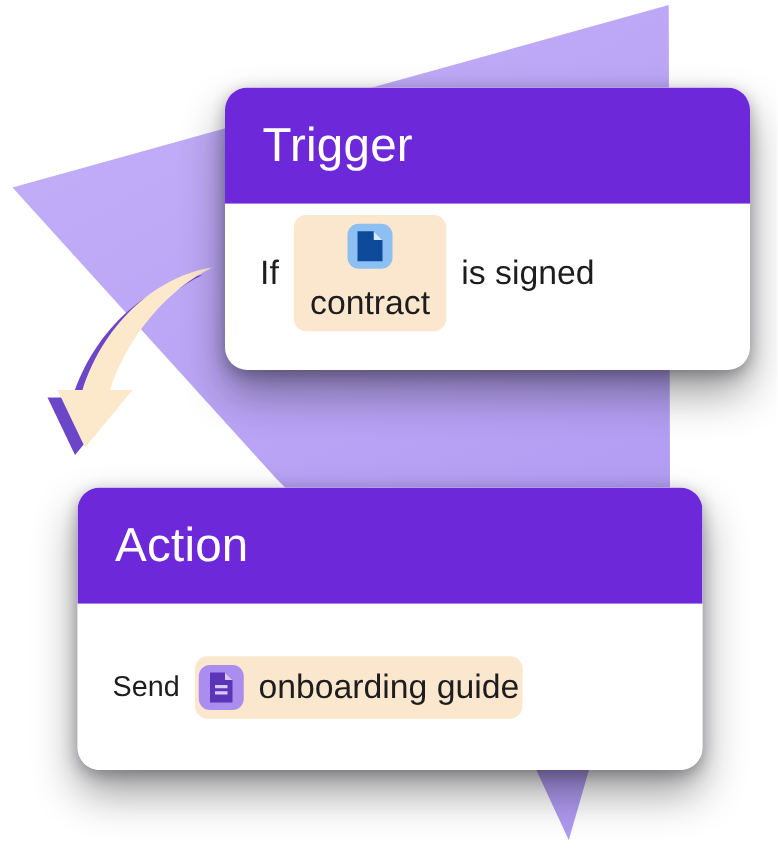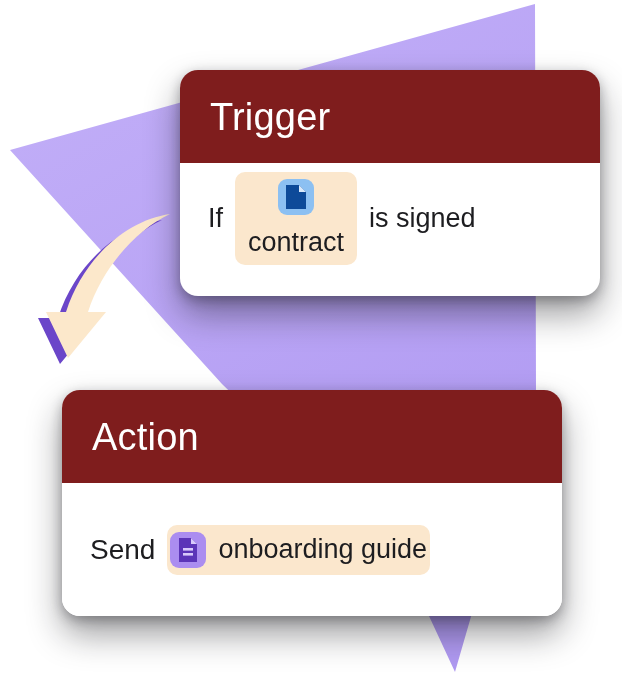--- a/index.html
+++ b/index.html
@@ -43,21 +43,21 @@
   .card {
     position: absolute;
     border-radius: 18px;
     background: #ffffff;
     box-shadow: 0 18px 34px rgba(20, 20, 25, 0.42),
                 0 4px 12px rgba(20, 20, 25, 0.30);
     overflow: hidden;
   }
 
   .card-header {
-    background: #7f1d1d;
+    background: #6d28d9;
     display: flex;
     align-items: center;
   }
 
   .card-title {
     color: #ffffff;
     font-weight: 400;
     letter-spacing: 0.2px;
     line-height: 1;
   }
@@ -115,21 +115,21 @@
   
   #action-card {
     left: 62px;
     top: 390px;
     width: 500px;
     height: 226px;
   }
   #action-card .card-header { height: 93px; padding: 0 30px; }
   #action-card .card-title { font-size: 38px; }
   #action-card .card-body { height: 133px; padding: 0 28px; }
-  #action-card .body-text { font-size: 28px; }
+  #action-card .body-text { font-size: 23px; }
   #action-card .chip { padding: 7px 3px; margin: 0 12px; gap: 12px; }
   #action-card .chip-icon { width: 36px; height: 36px; }
   #action-card .chip-label { font-size: 27px; }
 </style>
 </head>
 <body>
 
 <div class="scene">
 
   <svg class="bg-shapes" viewBox="0 0 622 680">

